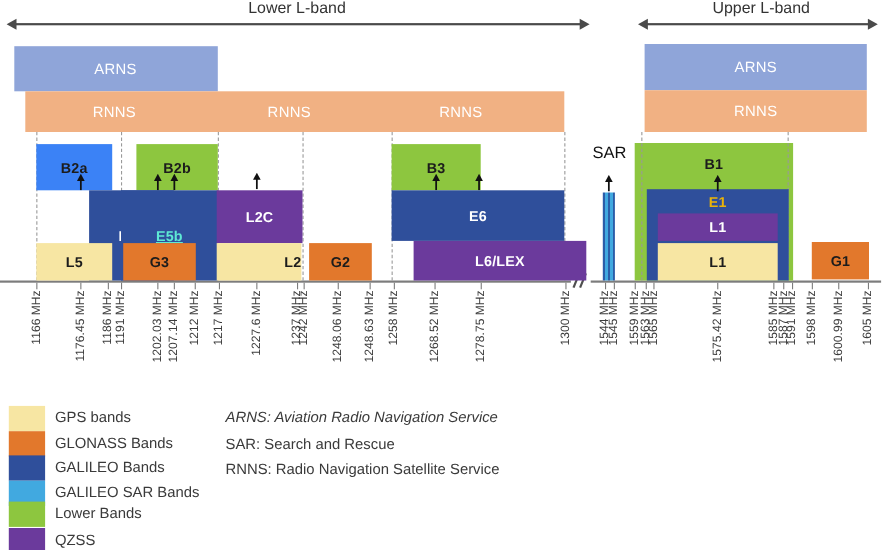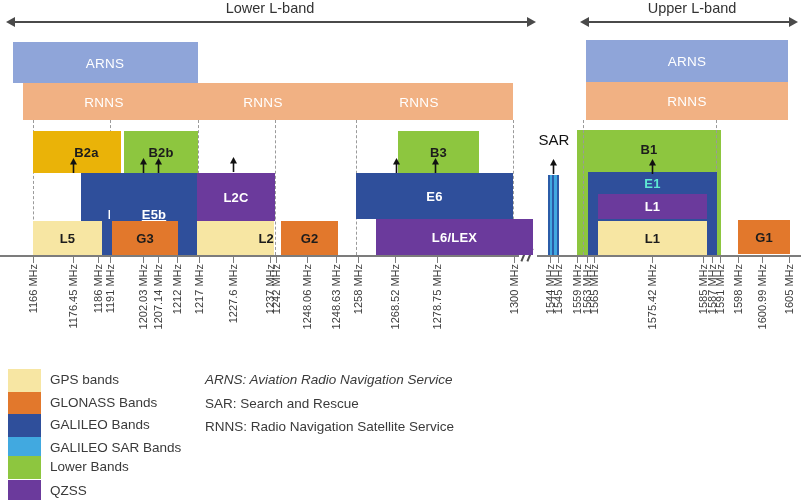--- a/index.html
+++ b/index.html
@@ -61,43 +61,43 @@
         <span class="svc-label" style="left: 81px;">RNNS</span>
         <span class="svc-label" style="left: 240px;">RNNS</span>
         <span class="svc-label" style="left: 396px;">RNNS</span>
       </div>
       <div class="svc-band" style="position: absolute; left: 586px; top: 40px; width: 202px; height: 42px; background: rgb(143, 165, 217); z-index: 2;">
         <span class="svc-label" style="left: 101px;">ARNS</span>
       </div>
       <div class="svc-band" style="position: absolute; left: 586px; top: 82px; width: 202px; height: 38px; background: rgb(241, 177, 131); z-index: 2;">
         <span class="svc-label" style="left: 101px;">RNNS</span>
       </div>
-      <div class="band center" style="left: 33px; top: 131px; width: 69px; height: 42px; background: #eab308; z-index: 2; padding-left: 19px;">
+      <div class="band center" style="left: 33px; top: 131px; width: 69px; height: 42px; background: #3b82f6; z-index: 2;">
         <span class="lbl" style="color: rgb(28, 28, 28);">B2a</span>
       </div>
       <div class="band center" style="left: 124px; top: 131px; width: 74px; height: 42px; background: rgb(141, 198, 63); z-index: 2;">
         <span class="lbl" style="color: rgb(28, 28, 28);">B2b</span>
       </div>
-      <div class="band center" style="left: 356px; top: 131px; width: 81px; height: 42px; background: rgb(141, 198, 63); z-index: 2; margin-left: 42px;">
+      <div class="band center" style="left: 356px; top: 131px; width: 81px; height: 42px; background: rgb(141, 198, 63); z-index: 2;">
         <span class="lbl" style="color: rgb(28, 28, 28);">B3</span>
       </div>
       <div class="band top" style="left: 577px; top: 130px; width: 144px; height: 125px; background: rgb(141, 198, 63); z-index: 2; padding-top: 12px; box-sizing: border-box;">
         <span class="lbl" style="color: rgb(28, 28, 28);">B1</span>
       </div>
       <div class="band center" style="left: 33px; top: 173px; width: 77px; height: 82px; background: rgb(47, 79, 155); z-index: 4; margin-left: 48px;">
         <span class="lbl" style="color: rgb(255, 255, 255);">E5a</span>
       </div>
       <div class="band center" style="left: 110px; top: 173px; width: 88px; height: 82px; background: rgb(47, 79, 155); z-index: 4;">
-        <span class="lbl" style="color: #ffffff; text-decoration: underline;">E5b</span>
+        <span class="lbl" style="color: #5eead4; text-decoration: underline;">E5b</span>
       </div>
       <div class="band center" style="left: 356px; top: 173px; width: 157px; height: 46px; background: rgb(47, 79, 155); z-index: 4;">
         <span class="lbl" style="color: rgb(255, 255, 255);">E6</span>
       </div>
       <div class="band top" style="left: 588px; top: 172px; width: 129px; height: 83px; background: rgb(47, 79, 155); z-index: 4; padding-top: 4px; box-sizing: border-box;">
-        <span class="lbl" style="color: #5eead4;">E1</span>
+        <span class="lbl" style="color: #eab308;">E1</span>
       </div>
       <div class="band center" style="left: 197px; top: 173px; width: 78px; height: 48px; background: rgb(107, 58, 156); z-index: 5;">
         <span class="lbl" style="color: rgb(255, 255, 255);">L2C</span>
       </div>
       <div class="band center" style="left: 356px; top: 219px; width: 157px; height: 36px; background: rgb(107, 58, 156); z-index: 5; margin-left: 20px;">
         <span class="lbl" style="color: rgb(255, 255, 255);">L6/LEX</span>
       </div>
       <div class="band center" style="left: 598px; top: 194px; width: 109px; height: 25px; background: rgb(107, 58, 156); z-index: 5;">
         <span class="lbl" style="color: rgb(255, 255, 255);">L1</span>
       </div>

